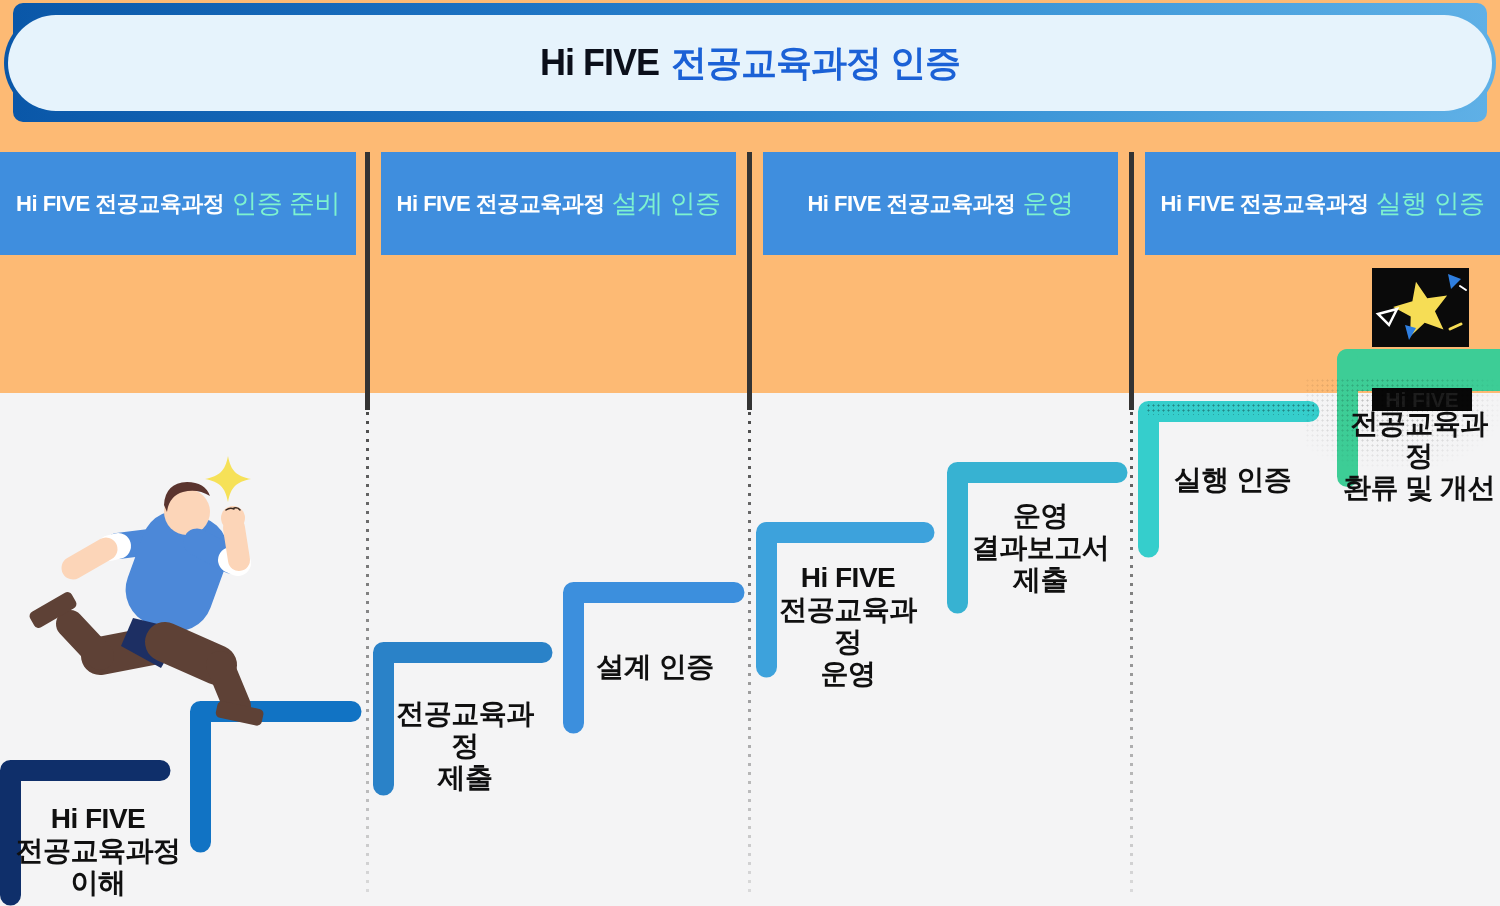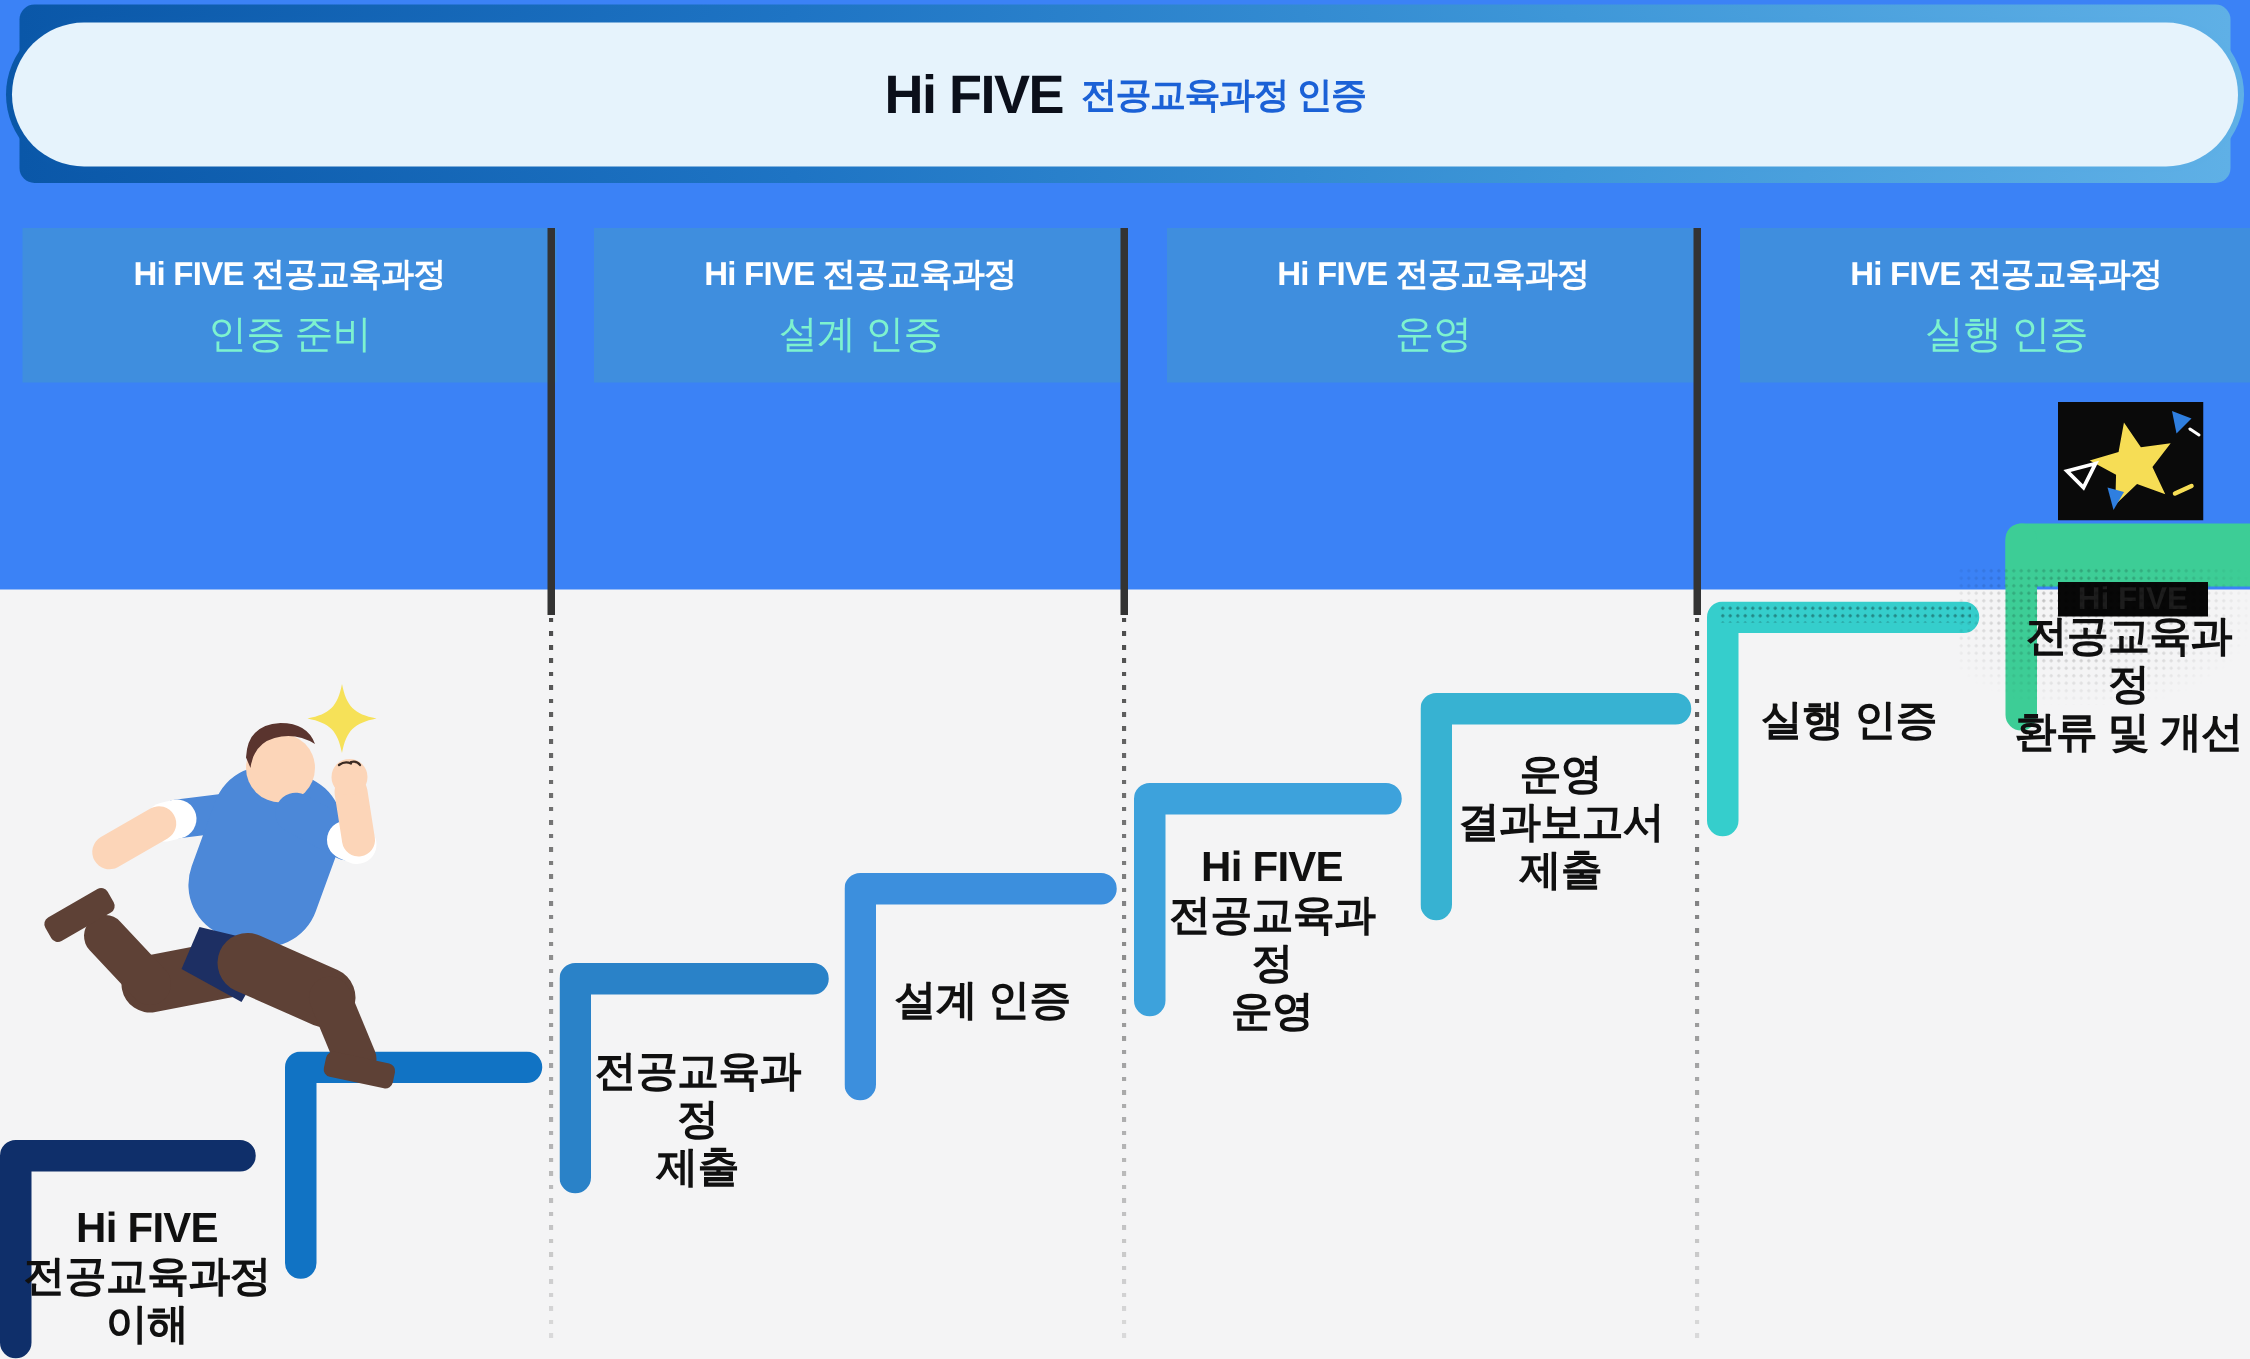--- a/index.html
+++ b/index.html
@@ -1,31 +1,31 @@
 <!DOCTYPE html>
 <html><head>
 <meta charset="utf-8">
 <style>
   html,body{margin:0;padding:0;}
   body{font-family:"Liberation Sans","DejaVu Sans",sans-serif;background:#fff;}
-  #stage{position:relative;width:1500px;height:906px;overflow:hidden;background:#3b82f6;}
+  #stage{position:relative;width:1500px;height:906px;overflow:hidden;background:#fdba74;}
 
   
   .banner-bar{position:absolute;left:13px;top:3px;width:1474px;height:119px;border-radius:10px;
     background:linear-gradient(90deg,#0a57a8 0%,#1e74c4 35%,#3e97d8 70%,#5fb0e6 100%);}
   .banner-pill{position:absolute;left:4px;top:11px;width:1492px;height:104px;border-radius:52px;
     background:linear-gradient(90deg,#0a57a8 0%,#1e74c4 35%,#3e97d8 70%,#5fb0e6 100%);}
   .banner-pill-inner{position:absolute;left:4px;top:4px;right:4px;bottom:4px;border-radius:48px;
     background:#e6f3fc;display:flex;align-items:center;justify-content:center;gap:12px;}
   .banner-title-prefix{font-size:36px;font-weight:800;color:#0b0f1a;letter-spacing:-1px;}
-  .banner-title-main{font-size:24px;font-weight:800;letter-spacing:-1px;}
+  .banner-title-main{font-size:36px;font-weight:800;letter-spacing:-1px;}
 
   
-  .phase{position:absolute;top:152px;height:103px;display:flex;flex-direction:column;
-    align-items:center;justify-content:center;gap:7px;margin-left:15px;}
+  .phase{position:absolute;top:152px;height:103px;display:flex;flex-direction:row;
+    align-items:center;justify-content:center;gap:7px;}
   .phase-line1{color:#fff;font-size:22px;font-weight:700;letter-spacing:-0.5px;}
   .phase-line2{font-size:26px;font-weight:400;letter-spacing:-0.5px;}
 
   
   .divider-solid{position:absolute;top:152px;width:5px;height:258px;}
   .divider-dotted{position:absolute;top:412px;width:3px;height:482px;
     background-image:repeating-linear-gradient(to bottom,#4a4a4a 0 3px,transparent 3px 9px);
     -webkit-mask-image:linear-gradient(to bottom,#000 0%,rgba(0,0,0,.15) 100%);
     mask-image:linear-gradient(to bottom,#000 0%,rgba(0,0,0,.15) 100%);}
 

